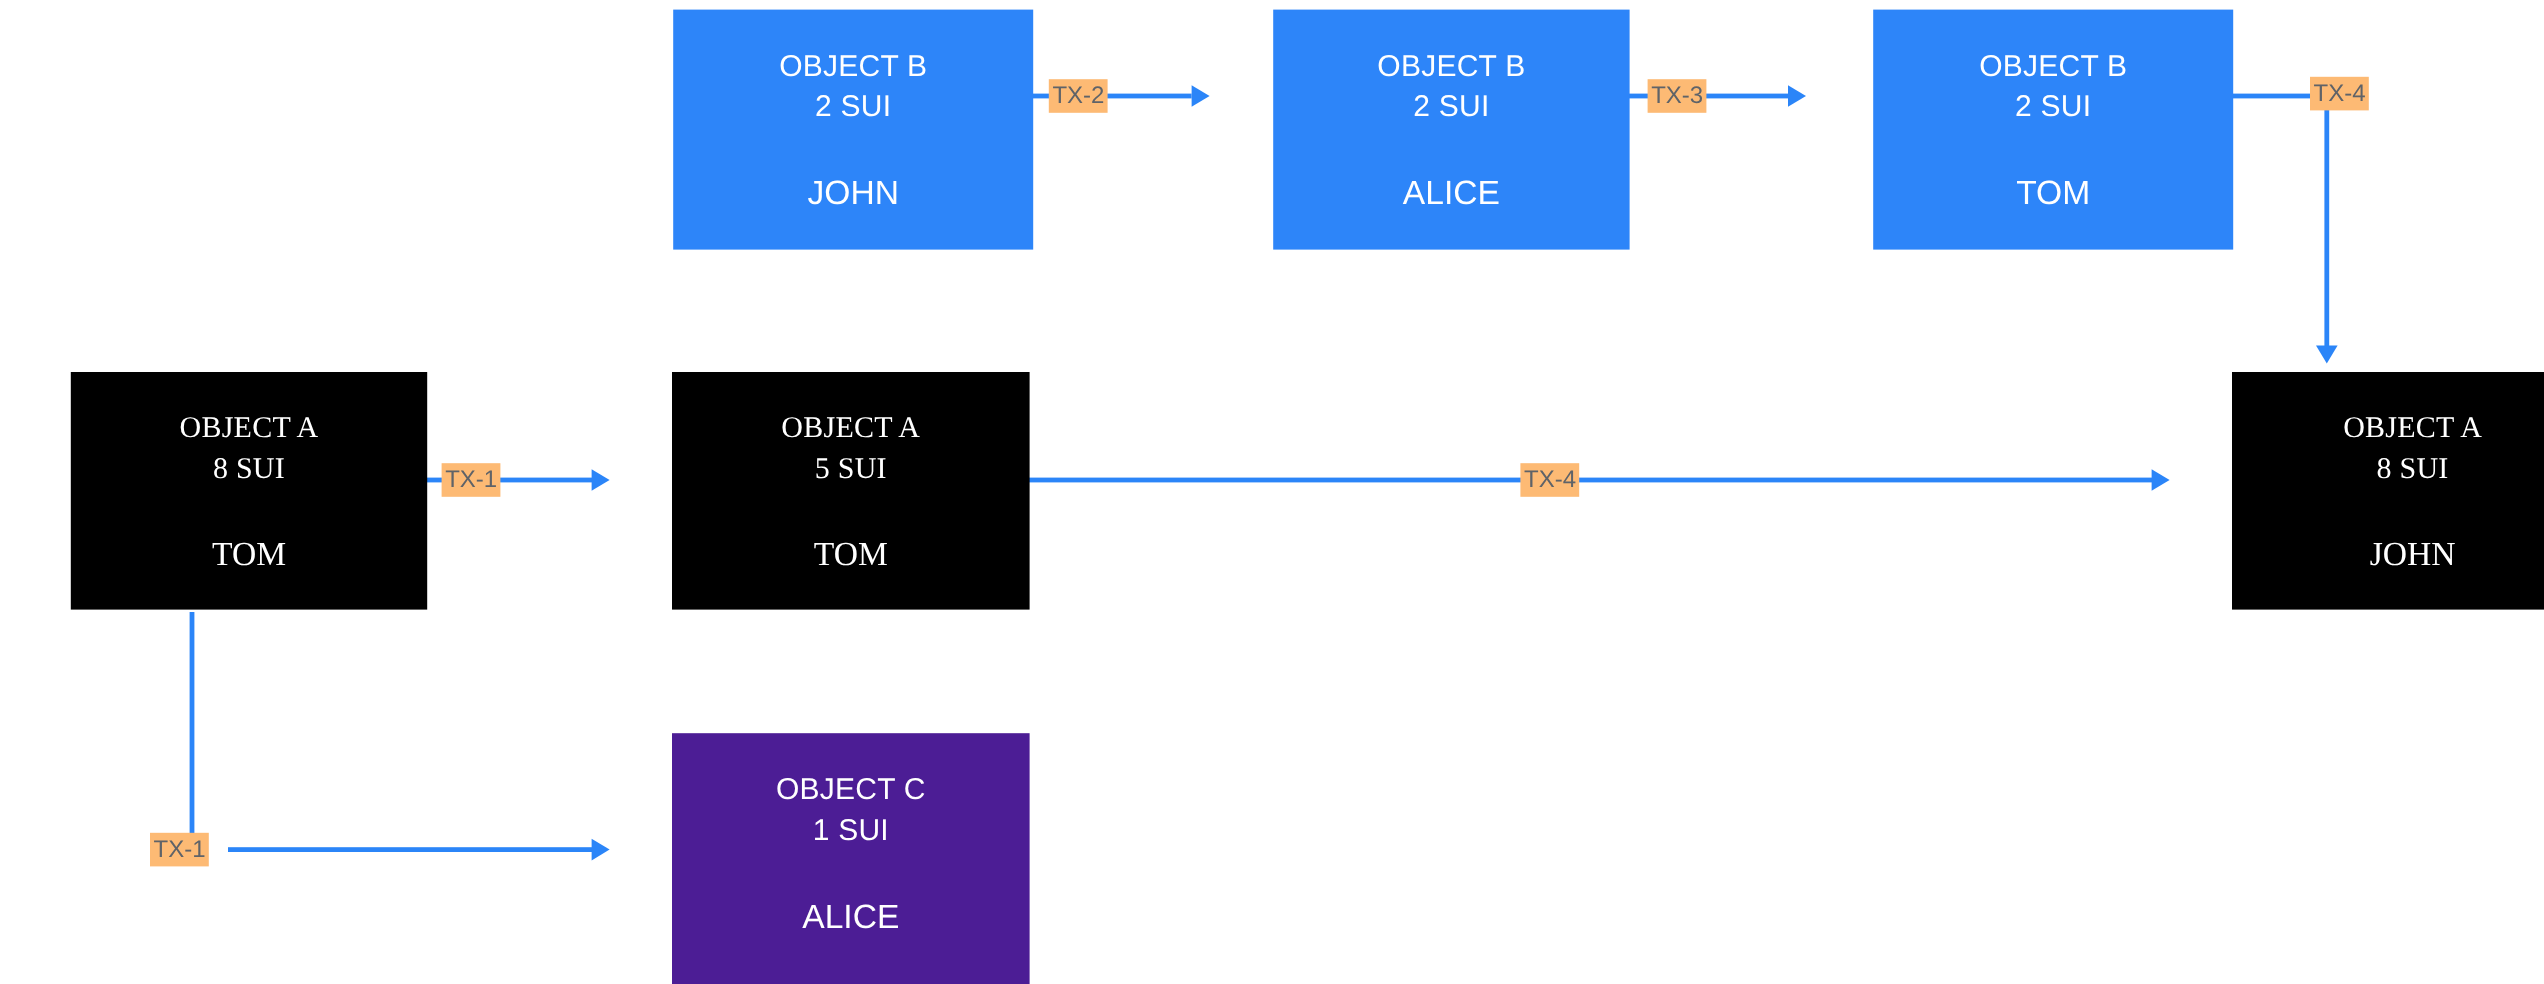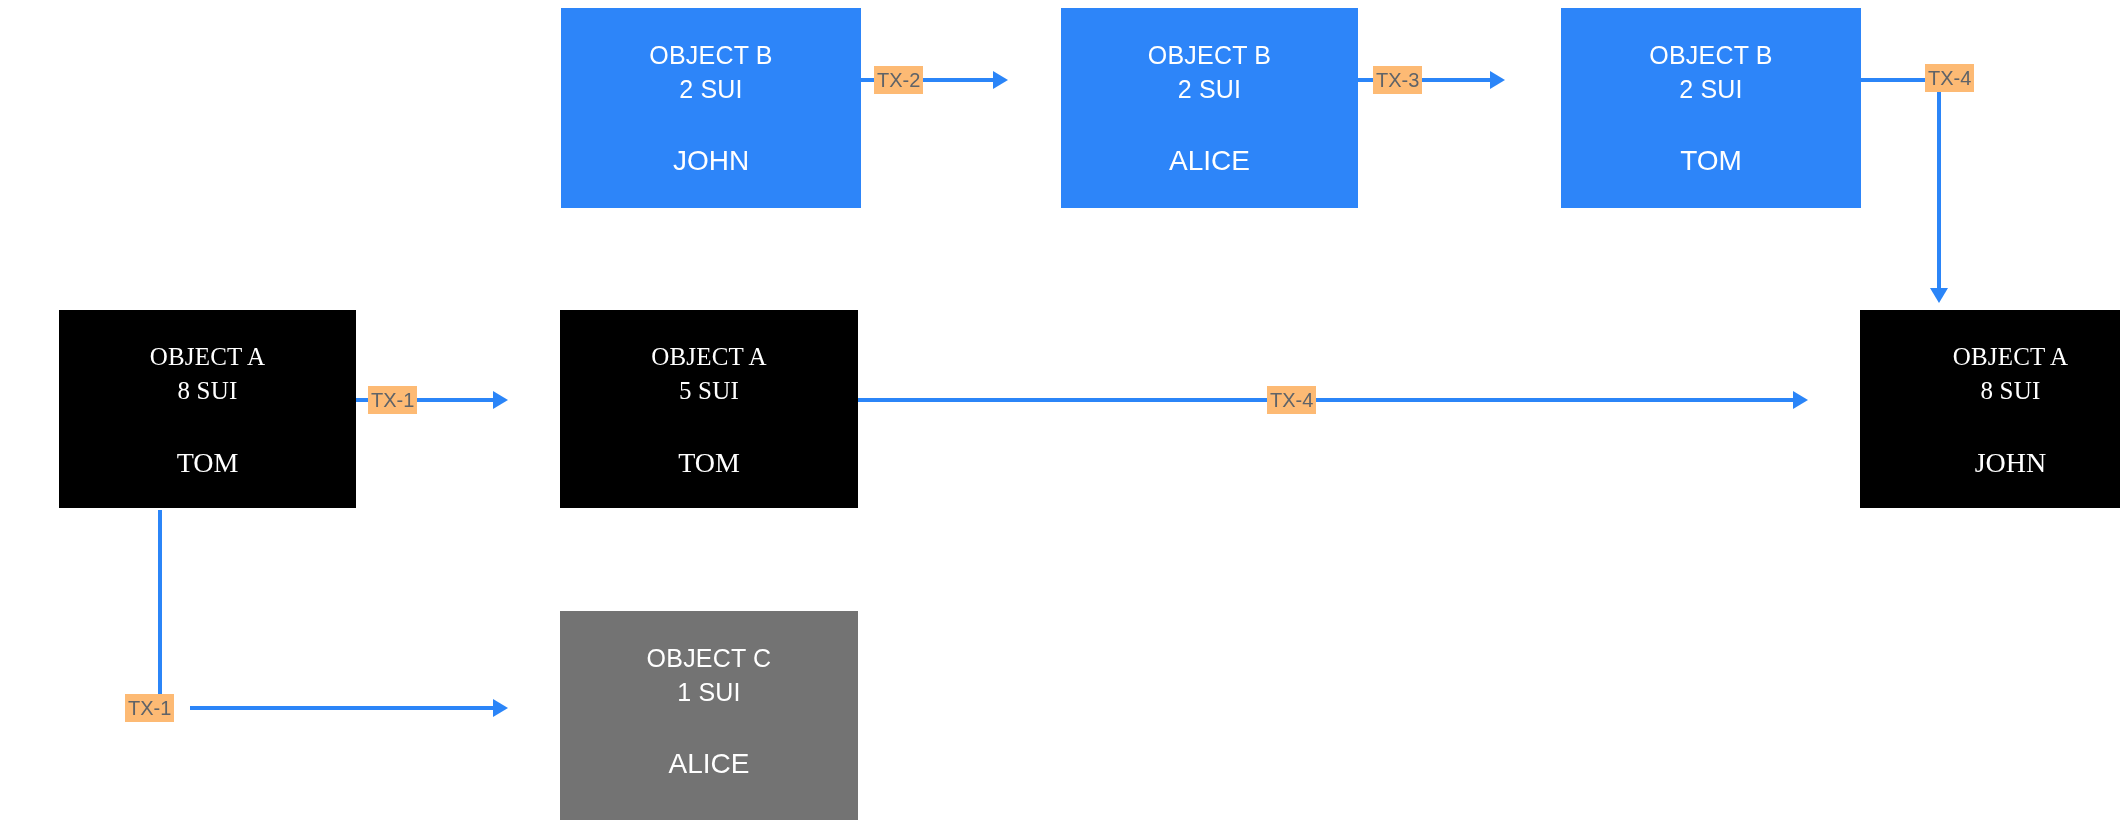--- a/index.html
+++ b/index.html
@@ -32,21 +32,21 @@
     white-space: nowrap;
   }
   .node .owner {
     font-size: 28px;
     line-height: 34px;
     margin-top: 38px;
     white-space: nowrap;
   }
   .node.black { background: #000000; font-family: Liberation Serif, serif; }
   .node.blue  { background: #2d85f9; }
-  .node.gray  { background: #737373; }
+  .node.gray  { background: #4c1d95; }
   .hline {
     position: absolute;
     height: 4px;
     background: #2b85f8;
   }
   .vline {
     position: absolute;
     width: 4px;
     background: #2b85f8;
   }

